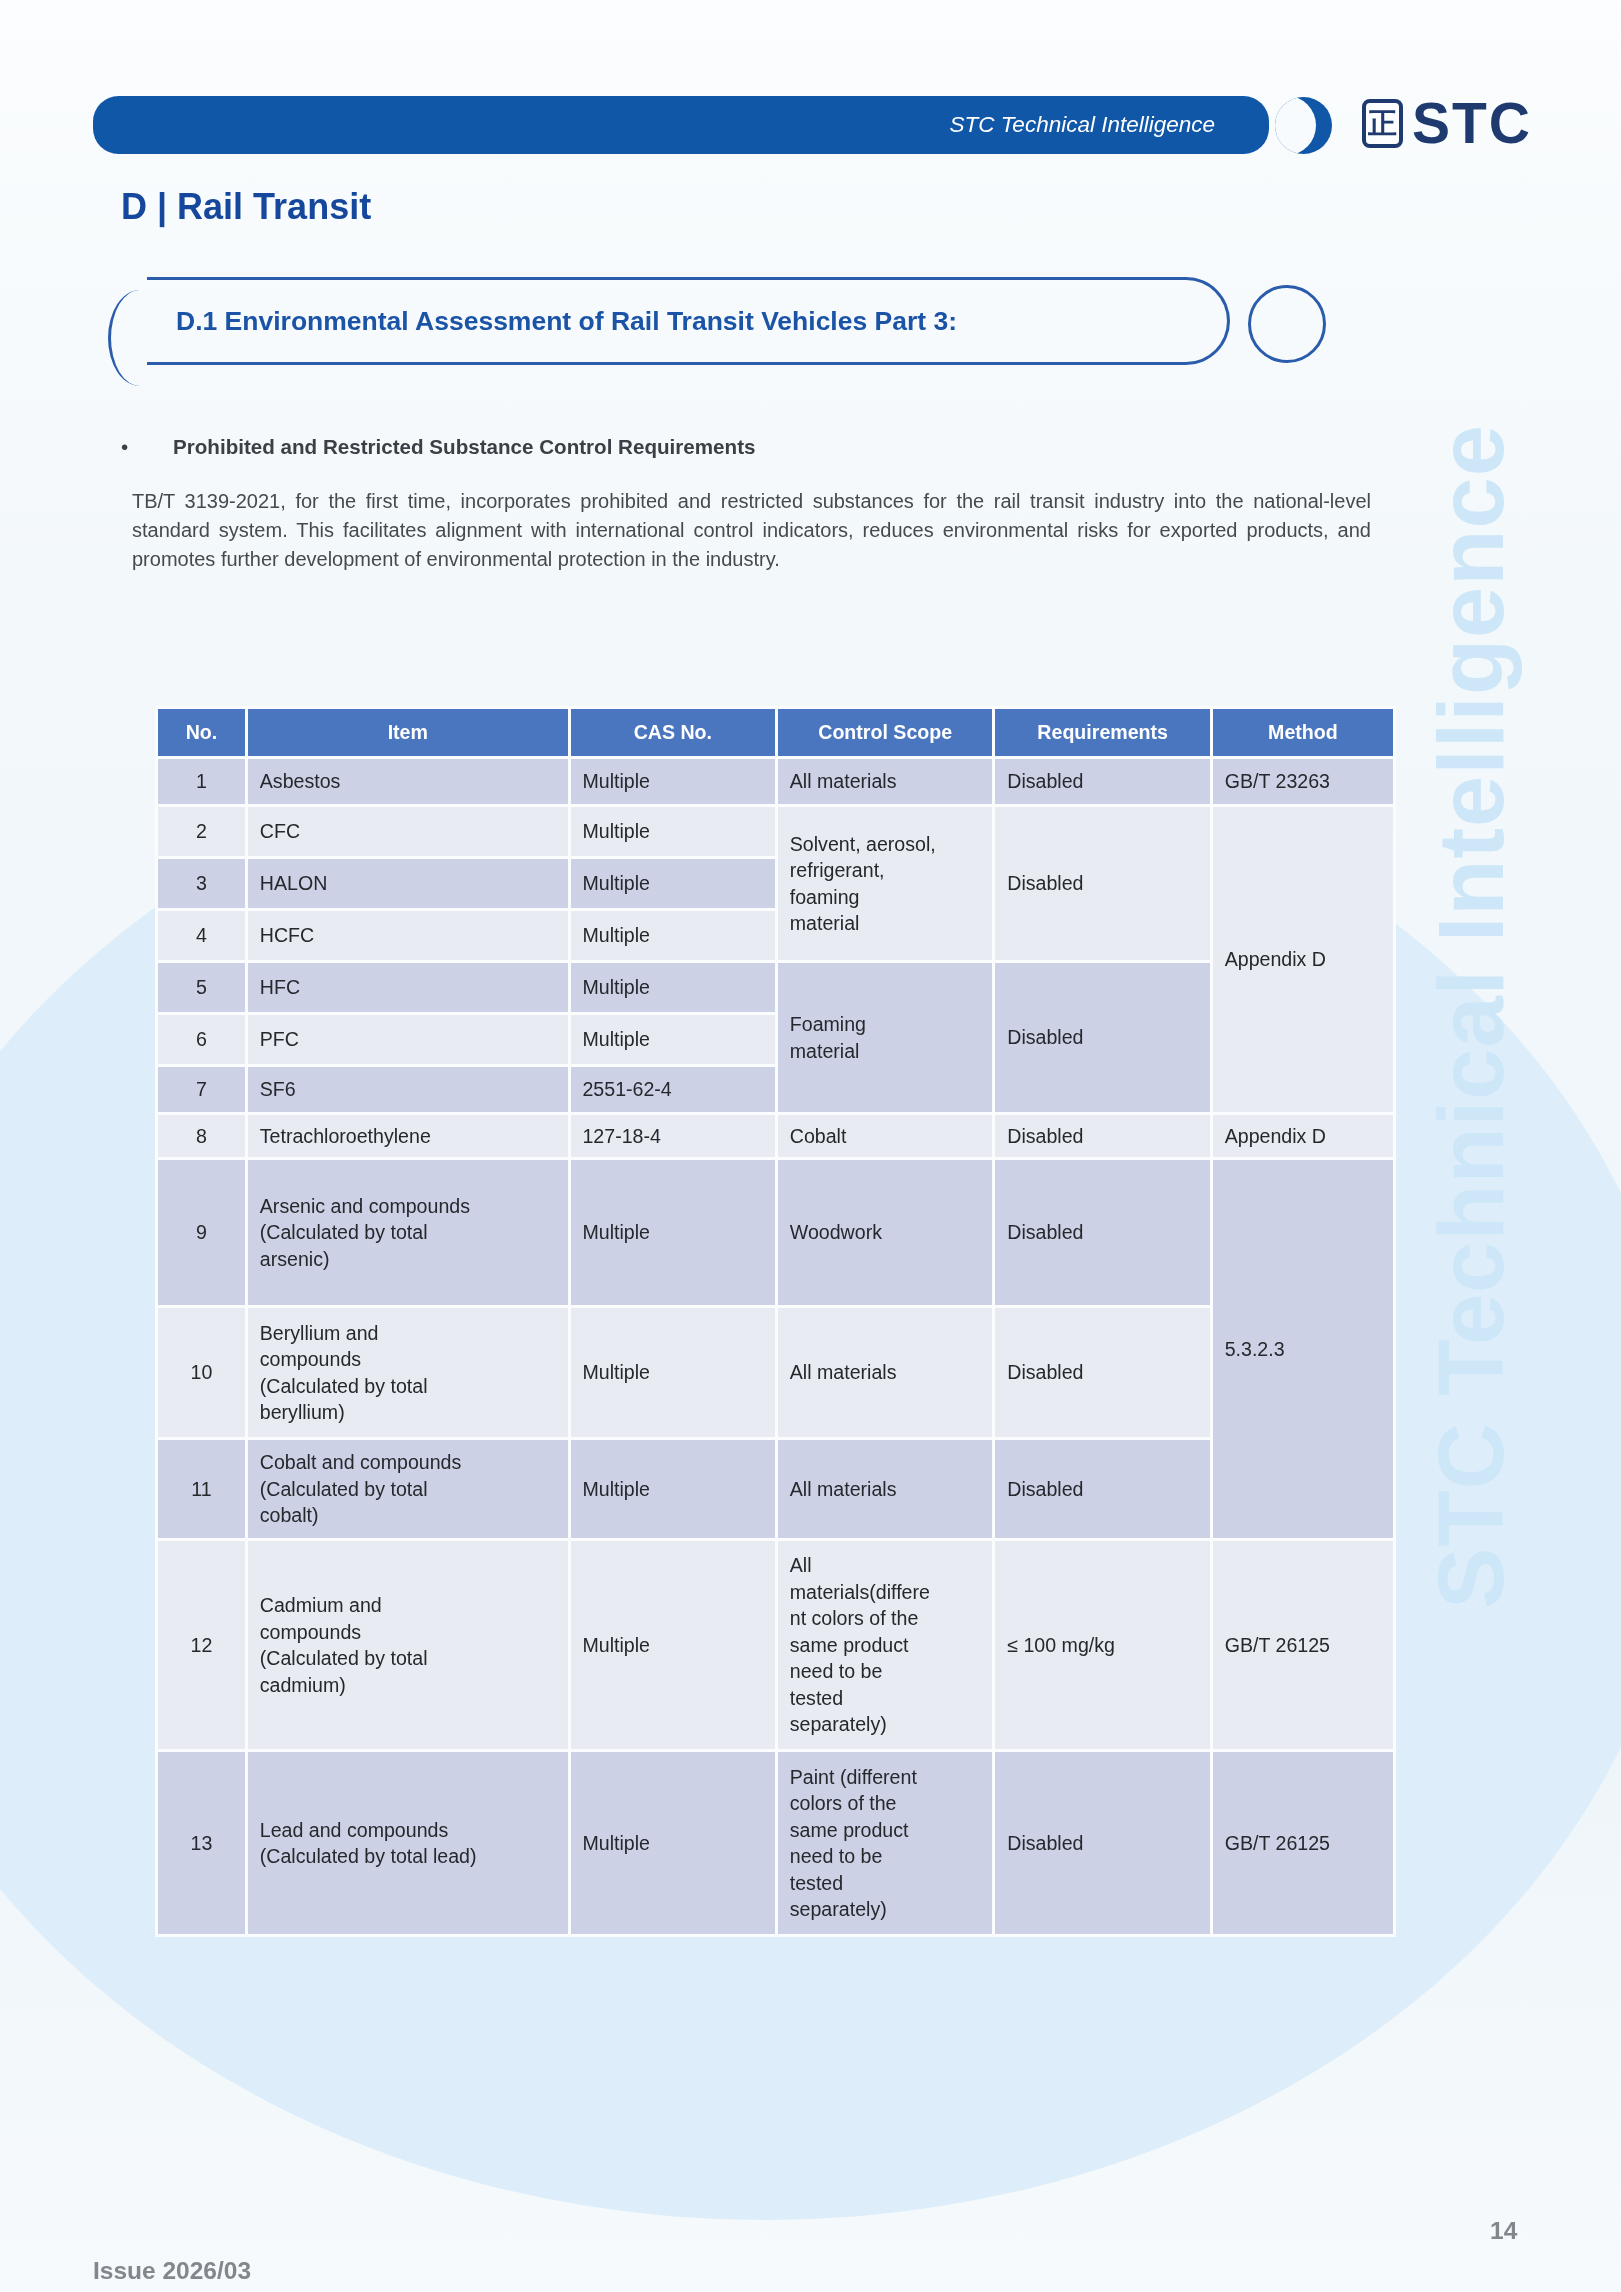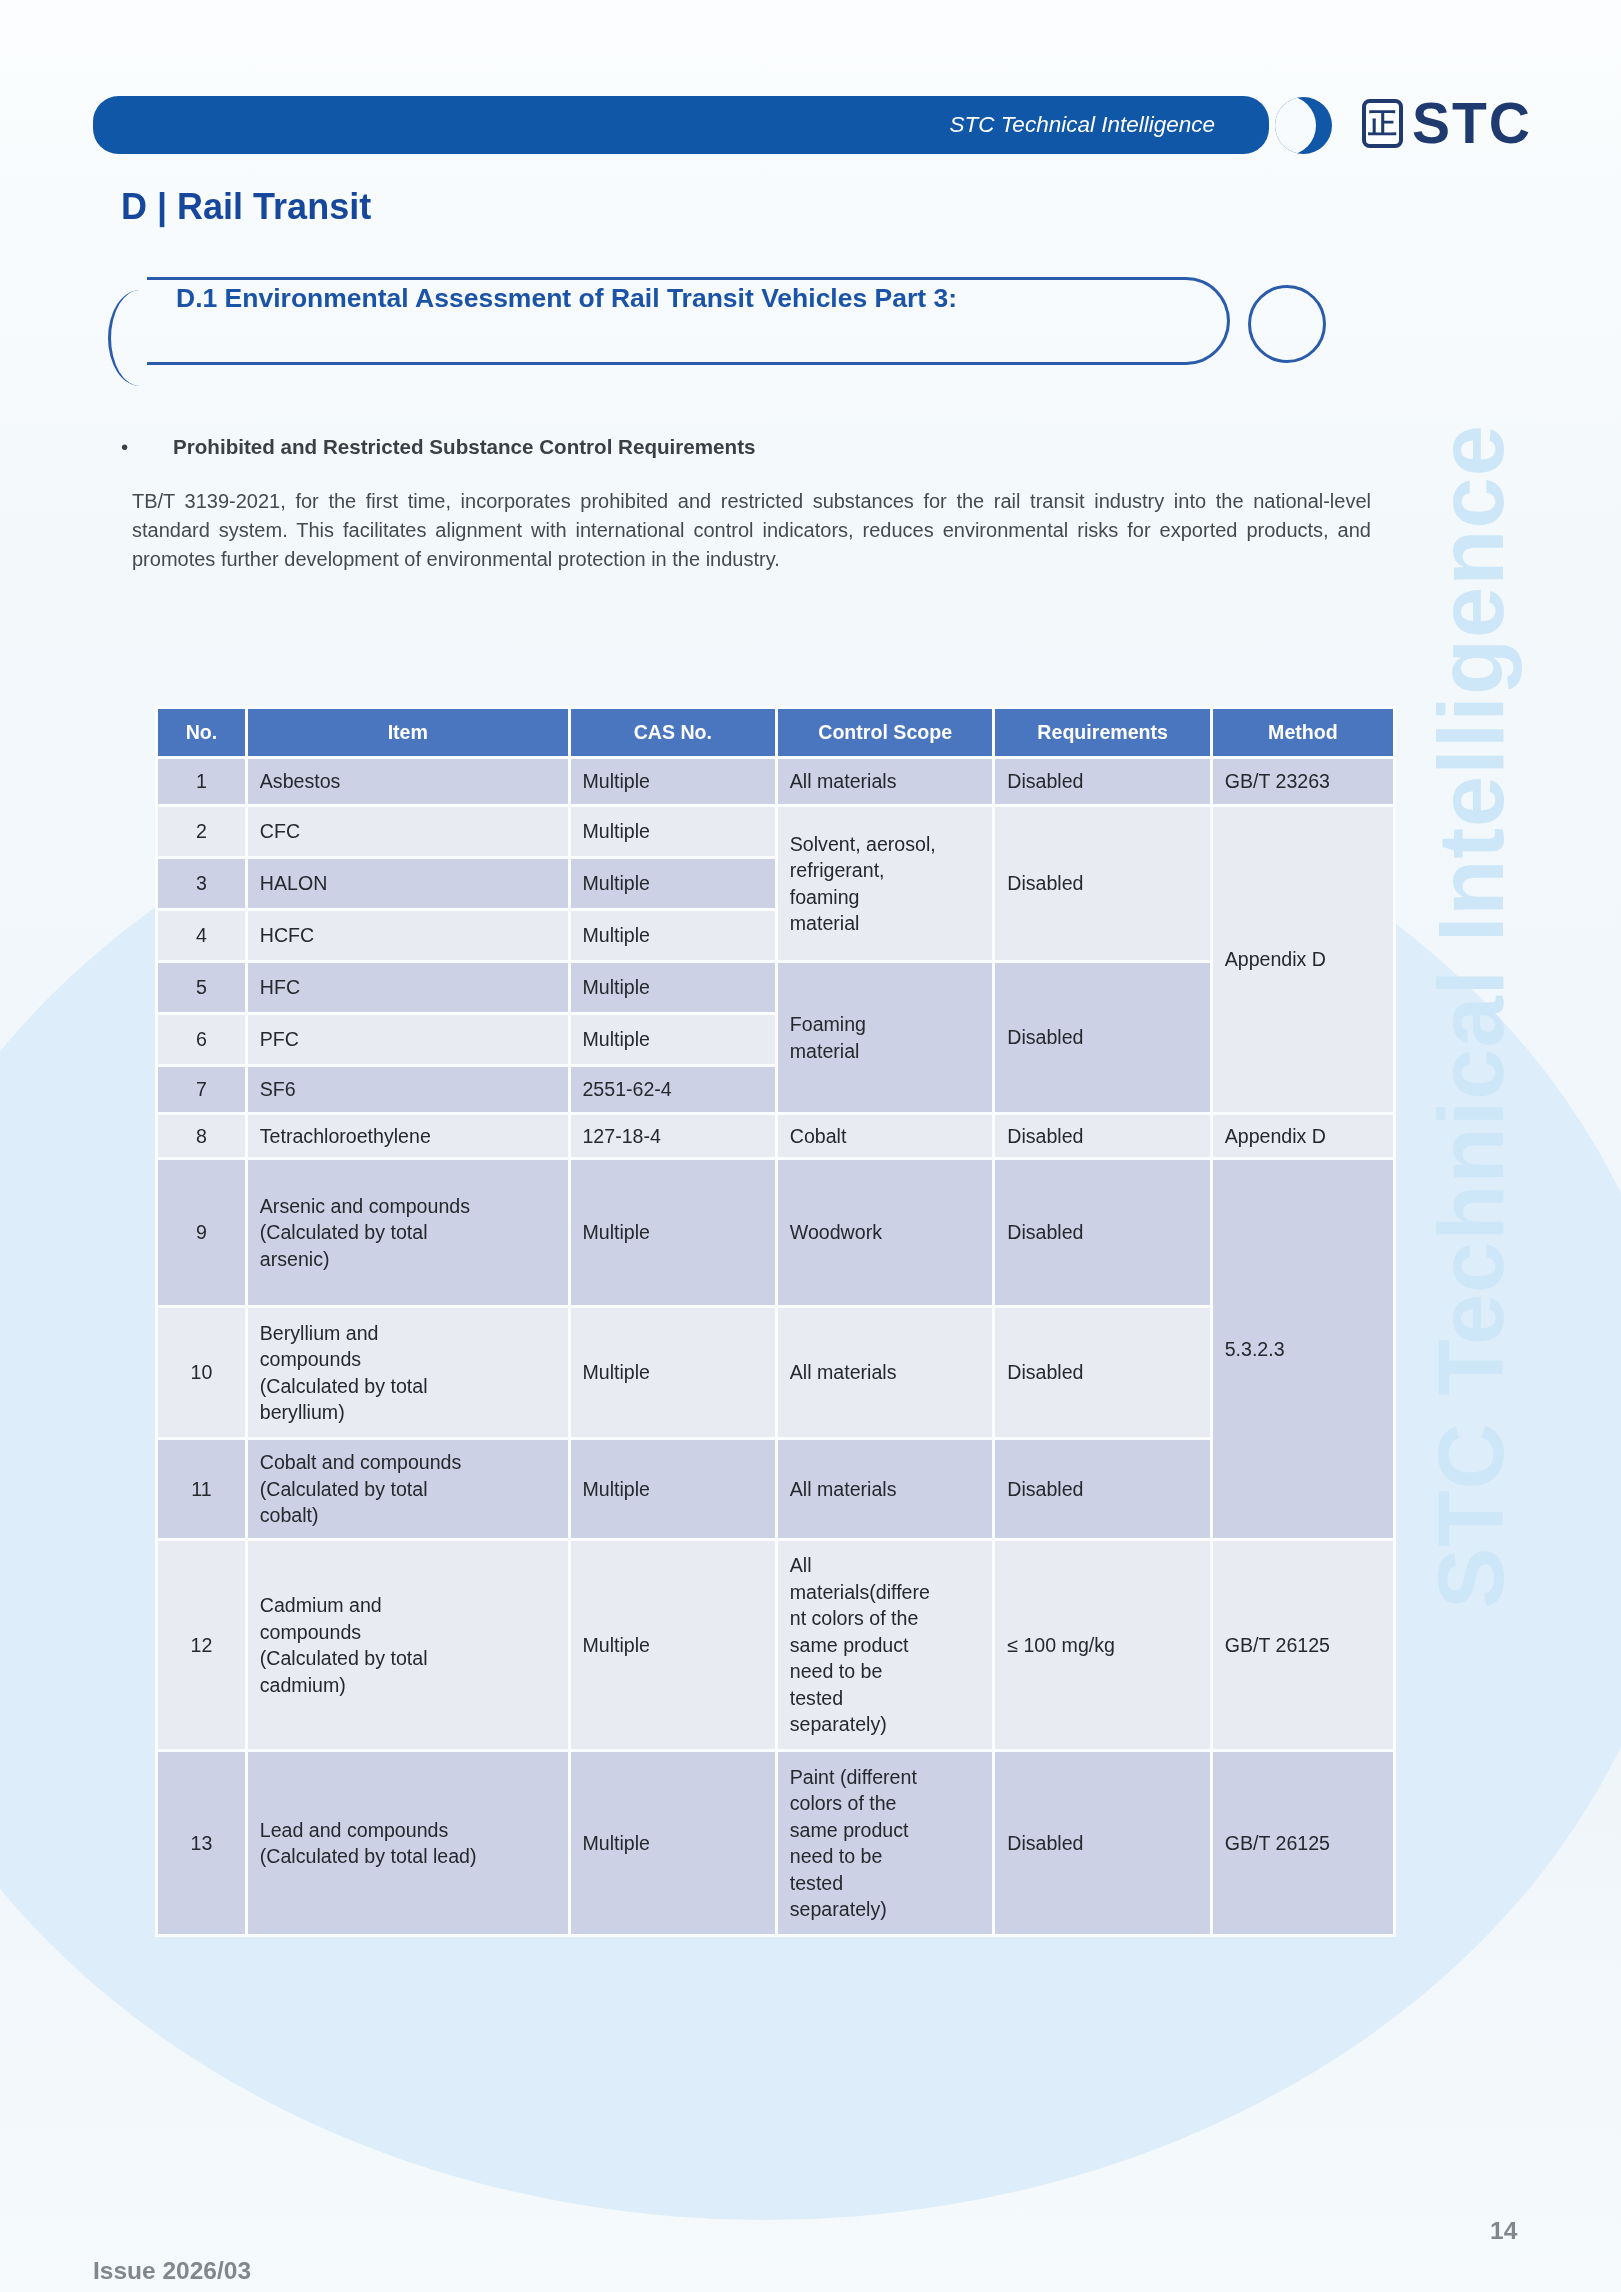--- a/index.html
+++ b/index.html
@@ -51,21 +51,21 @@
   .page-title{
     position:absolute;left:121px;top:186px;
     font-size:36px;font-weight:bold;color:#15479c;
   }
   
   .section-box{
     position:absolute;left:147px;top:277px;width:1083px;height:88px;
     border-top:3.9px solid #2a5cab;border-bottom:3.9px solid #2a5cab;border-right:3.9px solid #2a5cab;
     border-radius:0 45px 45px 0;
     box-sizing:border-box;
-    display:flex;flex-direction:column;justify-content:flex-start;
+    display:flex;flex-direction:column;justify-content:center;
     padding-left:29px;
   }
   .section-line{font-size:26.5px;font-weight:bold;color:#1b54a6;line-height:36px;}
   .section-arc{
     position:absolute;left:108px;top:290px;width:35px;height:96px;
     border-left:3.9px solid #2a5cab;
     border-radius:35px 0 0 35px / 53px 0 0 53px;
   }
   .section-circle{
     position:absolute;left:1248px;top:285px;width:78px;height:78px;

